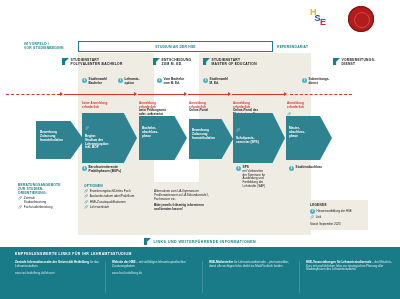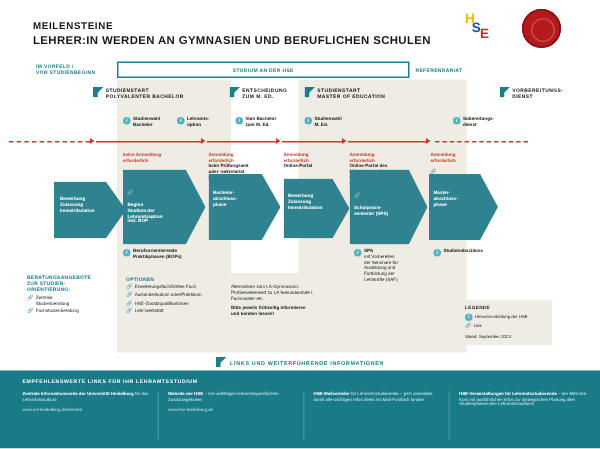--- a/index.html
+++ b/index.html
@@ -161,24 +161,20 @@
   .fcol-body b { color:#ffffff; }
   .fcol-url { margin-top:3px; font-size:2.9px; color:#bfe2e7; }
   .fdiv { position:absolute; top:14px; width:0; border-left:.5px solid #3d929d; height:32px; }
 </style>
 </head>
 <body>
 
 <div class="poster">
 
   <div class="header">
-    <div class="title-block">
-      <div class="title-kicker">MEILENSTEINE</div>
-      <div class="title-main">LEHRER:IN WERDEN AN GYMNASIEN UND BERUFLICHEN SCHULEN</div>
-    </div>
     <div class="logo-hse">
       <span class="l-h">H</span>
       <span class="l-s">S</span>
       <span class="l-e">E</span>
     </div>
     <div class="seal"></div>
   </div>
 
   <div class="phasebar">
     <div class="phase-chip ph-left" style="white-space:pre-line">IM VORFELD /

